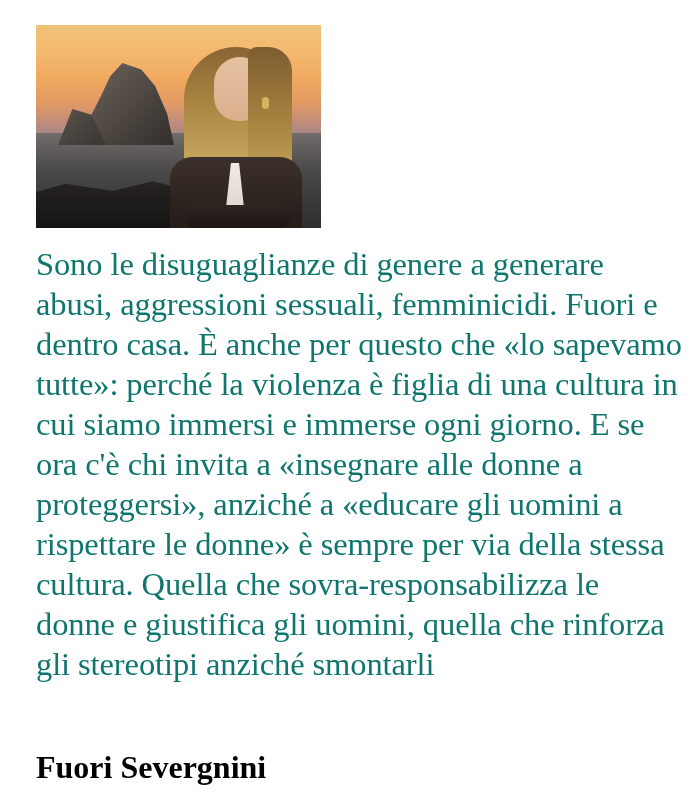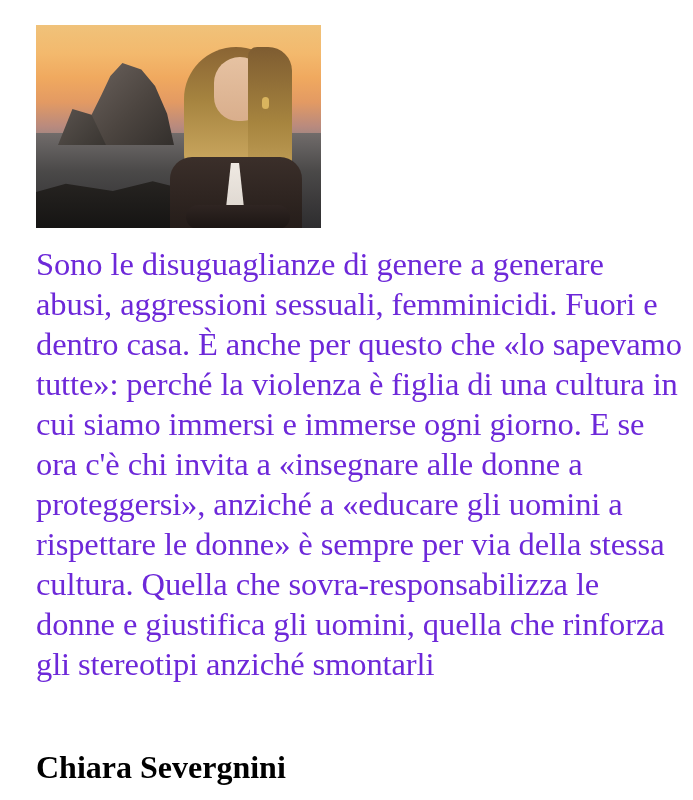--- a/index.html
+++ b/index.html
@@ -171,21 +171,21 @@
   
   .quote {
     position: absolute;
     left: 36px;
     top: 244px;
     width: 648px;
     font-family: "Liberation Serif", serif;
     font-size: 32.5px;
     line-height: 40px;
     letter-spacing: -0.1px;
-    color: #6d28d9;
+    color: #0f766e;
     white-space: pre-wrap;
   }
   .byline {
     position: absolute;
     left: 36px;
     top: 748px;
     font-family: "Liberation Serif", serif;
     font-size: 32px;
     line-height: 38px;
     font-weight: bold;
@@ -211,15 +211,15 @@
         <div class="earring"></div>
         <div class="jacket"></div>
         <div class="shirt"></div>
         <div class="arm"></div>
       </div>
     </div>
   </div>
 
   <div class="quote">Sono le disuguaglianze di genere a generare abusi, aggressioni sessuali, femminicidi. Fuori e dentro casa. È anche per questo che «lo sapevamo tutte»: perché la violenza è figlia di una cultura in cui siamo immersi e immerse ogni giorno. E se ora c'è chi invita a «insegnare alle donne a proteggersi», anziché a «educare gli uomini a rispettare le donne» è sempre per via della stessa cultura. Quella che sovra-responsabilizza le donne e giustifica gli uomini, quella che rinforza gli stereotipi anziché smontarli</div>
 
-  <div class="byline">Chiara Severgnini</div>
+  <div class="byline">Fuori Severgnini</div>
 
 </div>
 
 </body></html>

